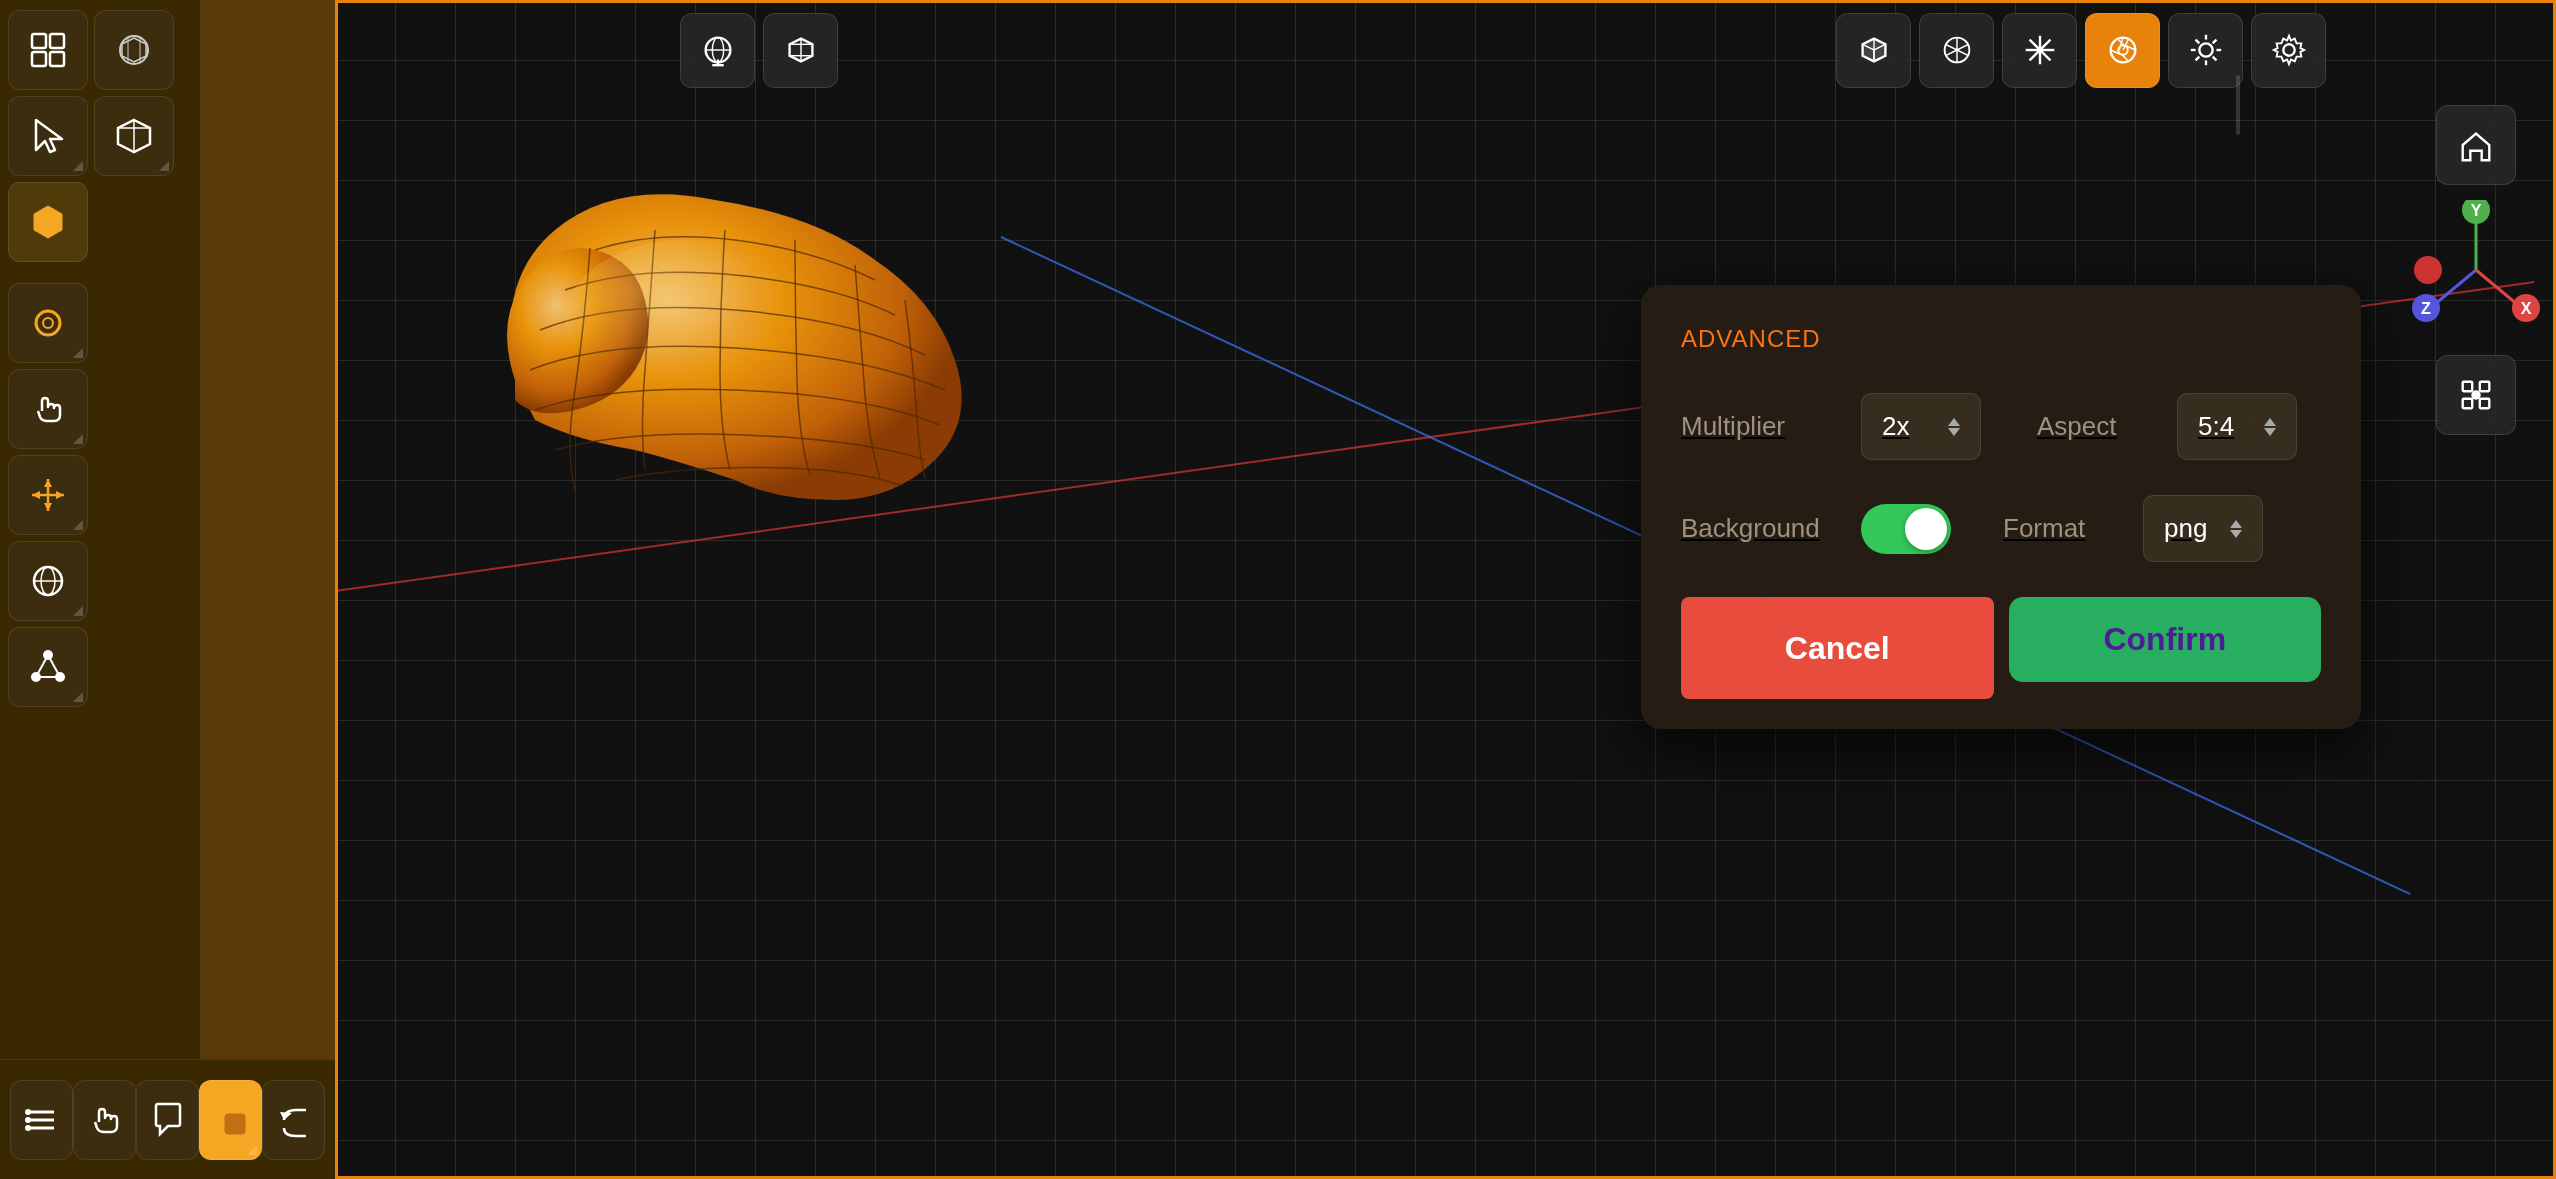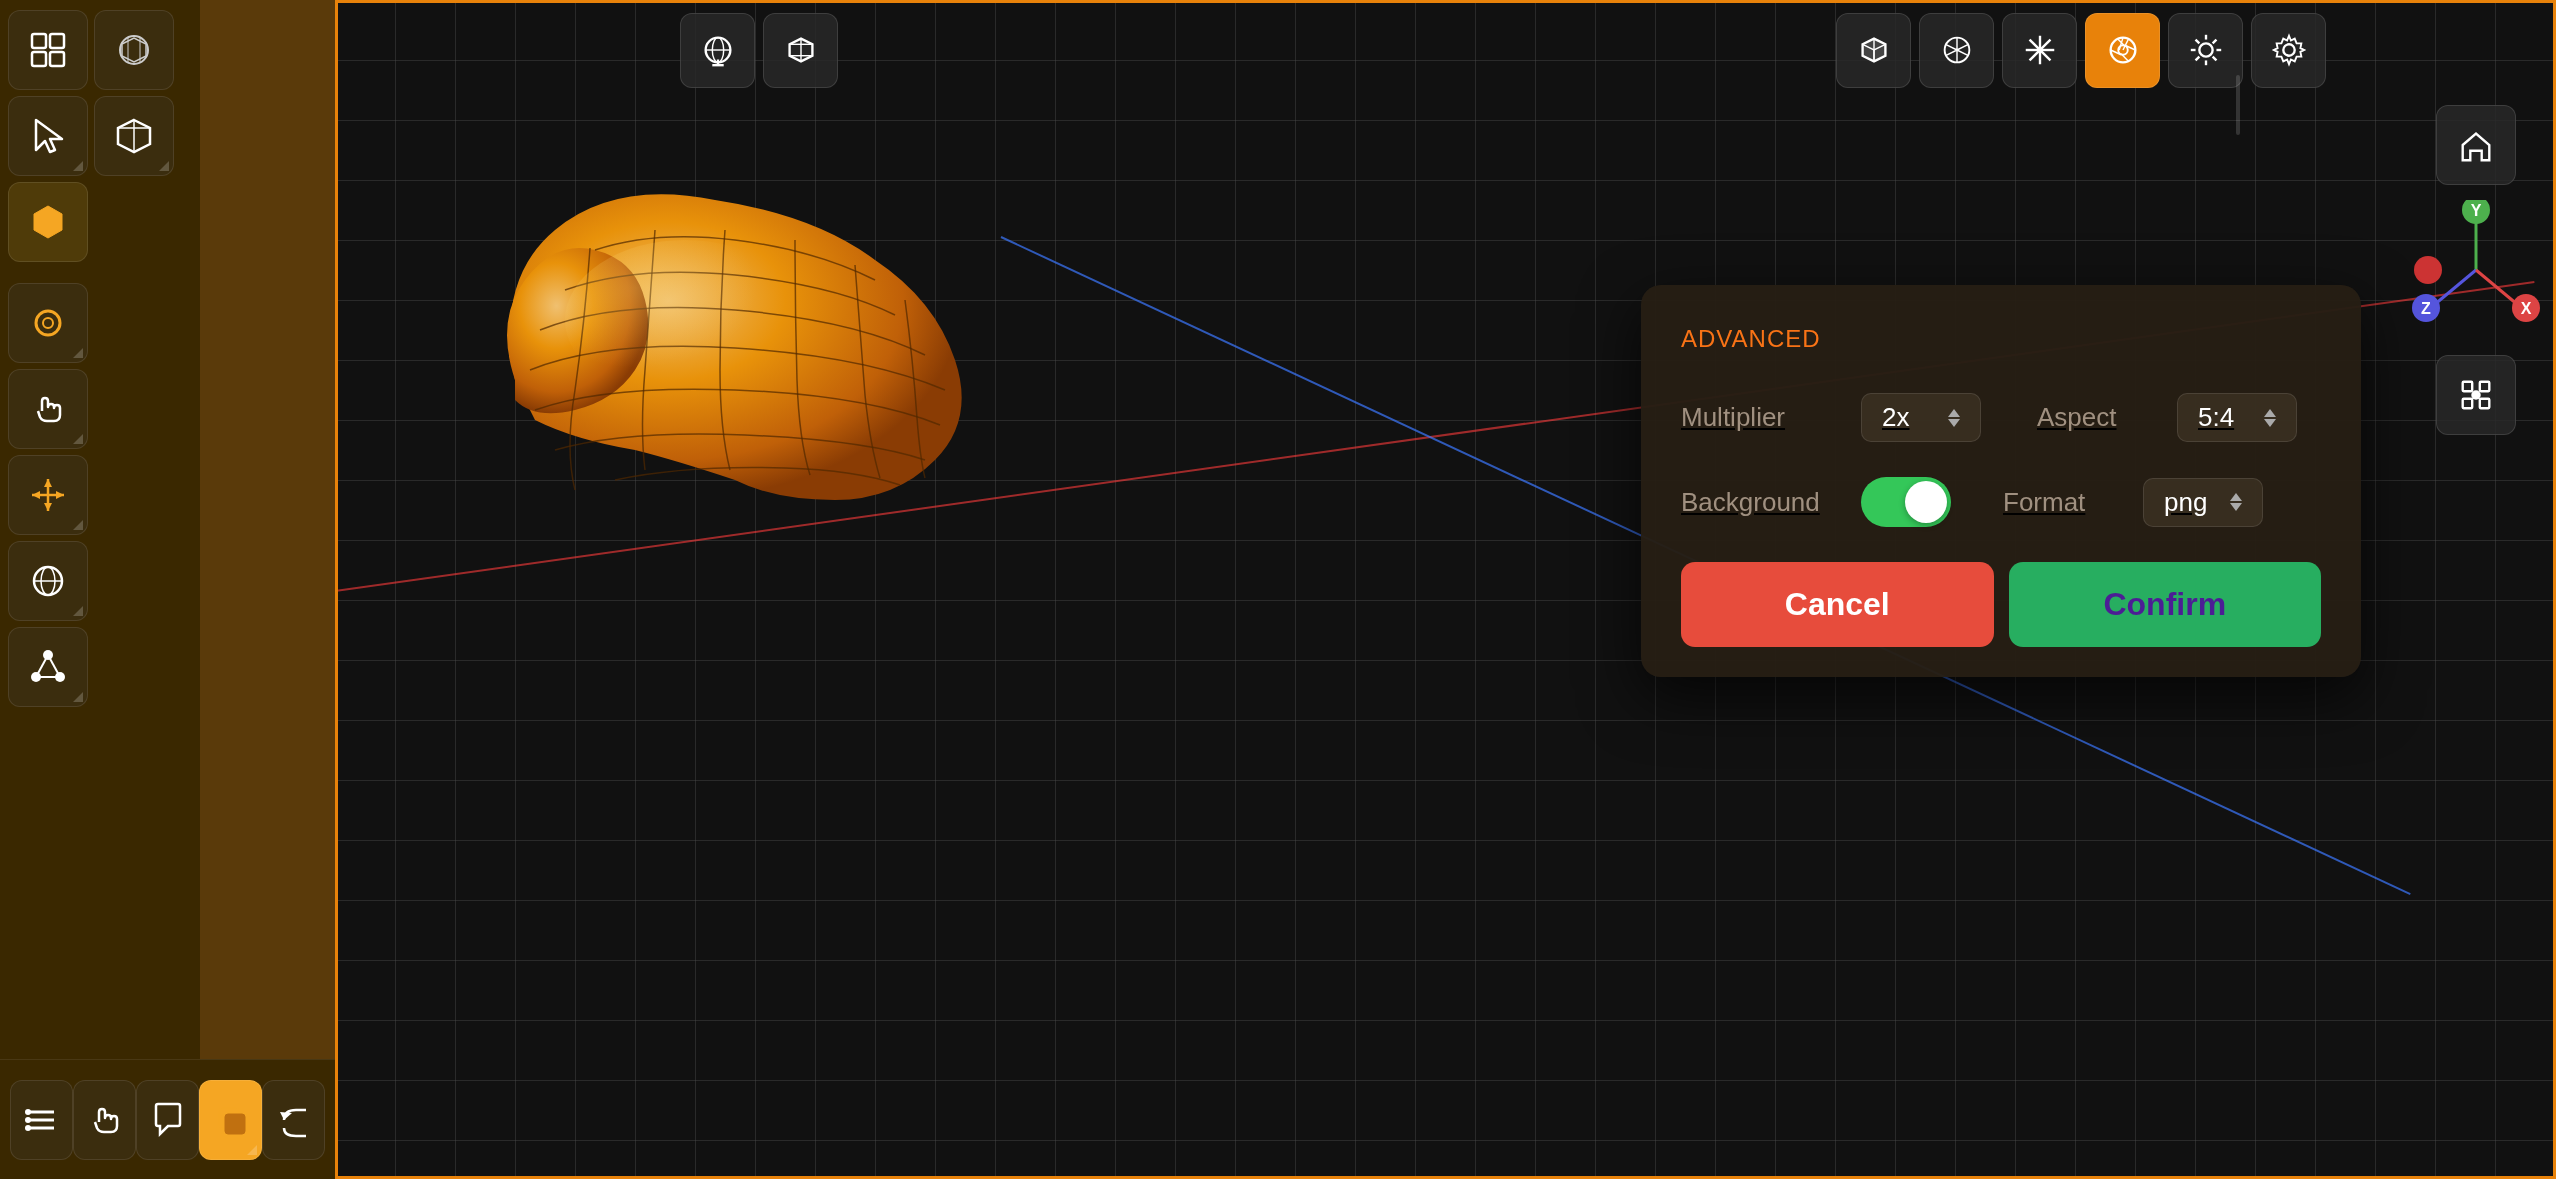--- a/index.html
+++ b/index.html
@@ -232,21 +232,21 @@
       color: #a09080;
       font-size: 26px;
       font-weight: 400;
       min-width: 160px;
     }
 
     .dialog-control {
       background: rgba(60,50,35,0.8);
       border: 1px solid rgba(255,255,255,0.1);
       border-radius: 10px;
-      padding: 8px 20px;
+      padding: 17px 20px;
       color: #ffffff;
       font-size: 26px;
       display: flex;
       align-items: center;
       gap: 8px;
       cursor: pointer;
       min-width: 120px;
       justify-content: space-between;
     }
 
@@ -292,24 +292,24 @@
 
     
     .dialog-buttons {
       display: flex;
       gap: 15px;
       margin-top: 10px;
     }
 
     .btn-cancel {
       flex: 1;
-      height: 85px;
+      height: 102px;
       background: #e74c3c;
       border: none;
-      border-radius: 14px;
+      border-radius: 8px;
       color: white;
       font-size: 32px;
       font-weight: 600;
       cursor: pointer;
     }
 
     .btn-confirm {
       flex: 1;
       height: 85px;
       background: #27ae60;

